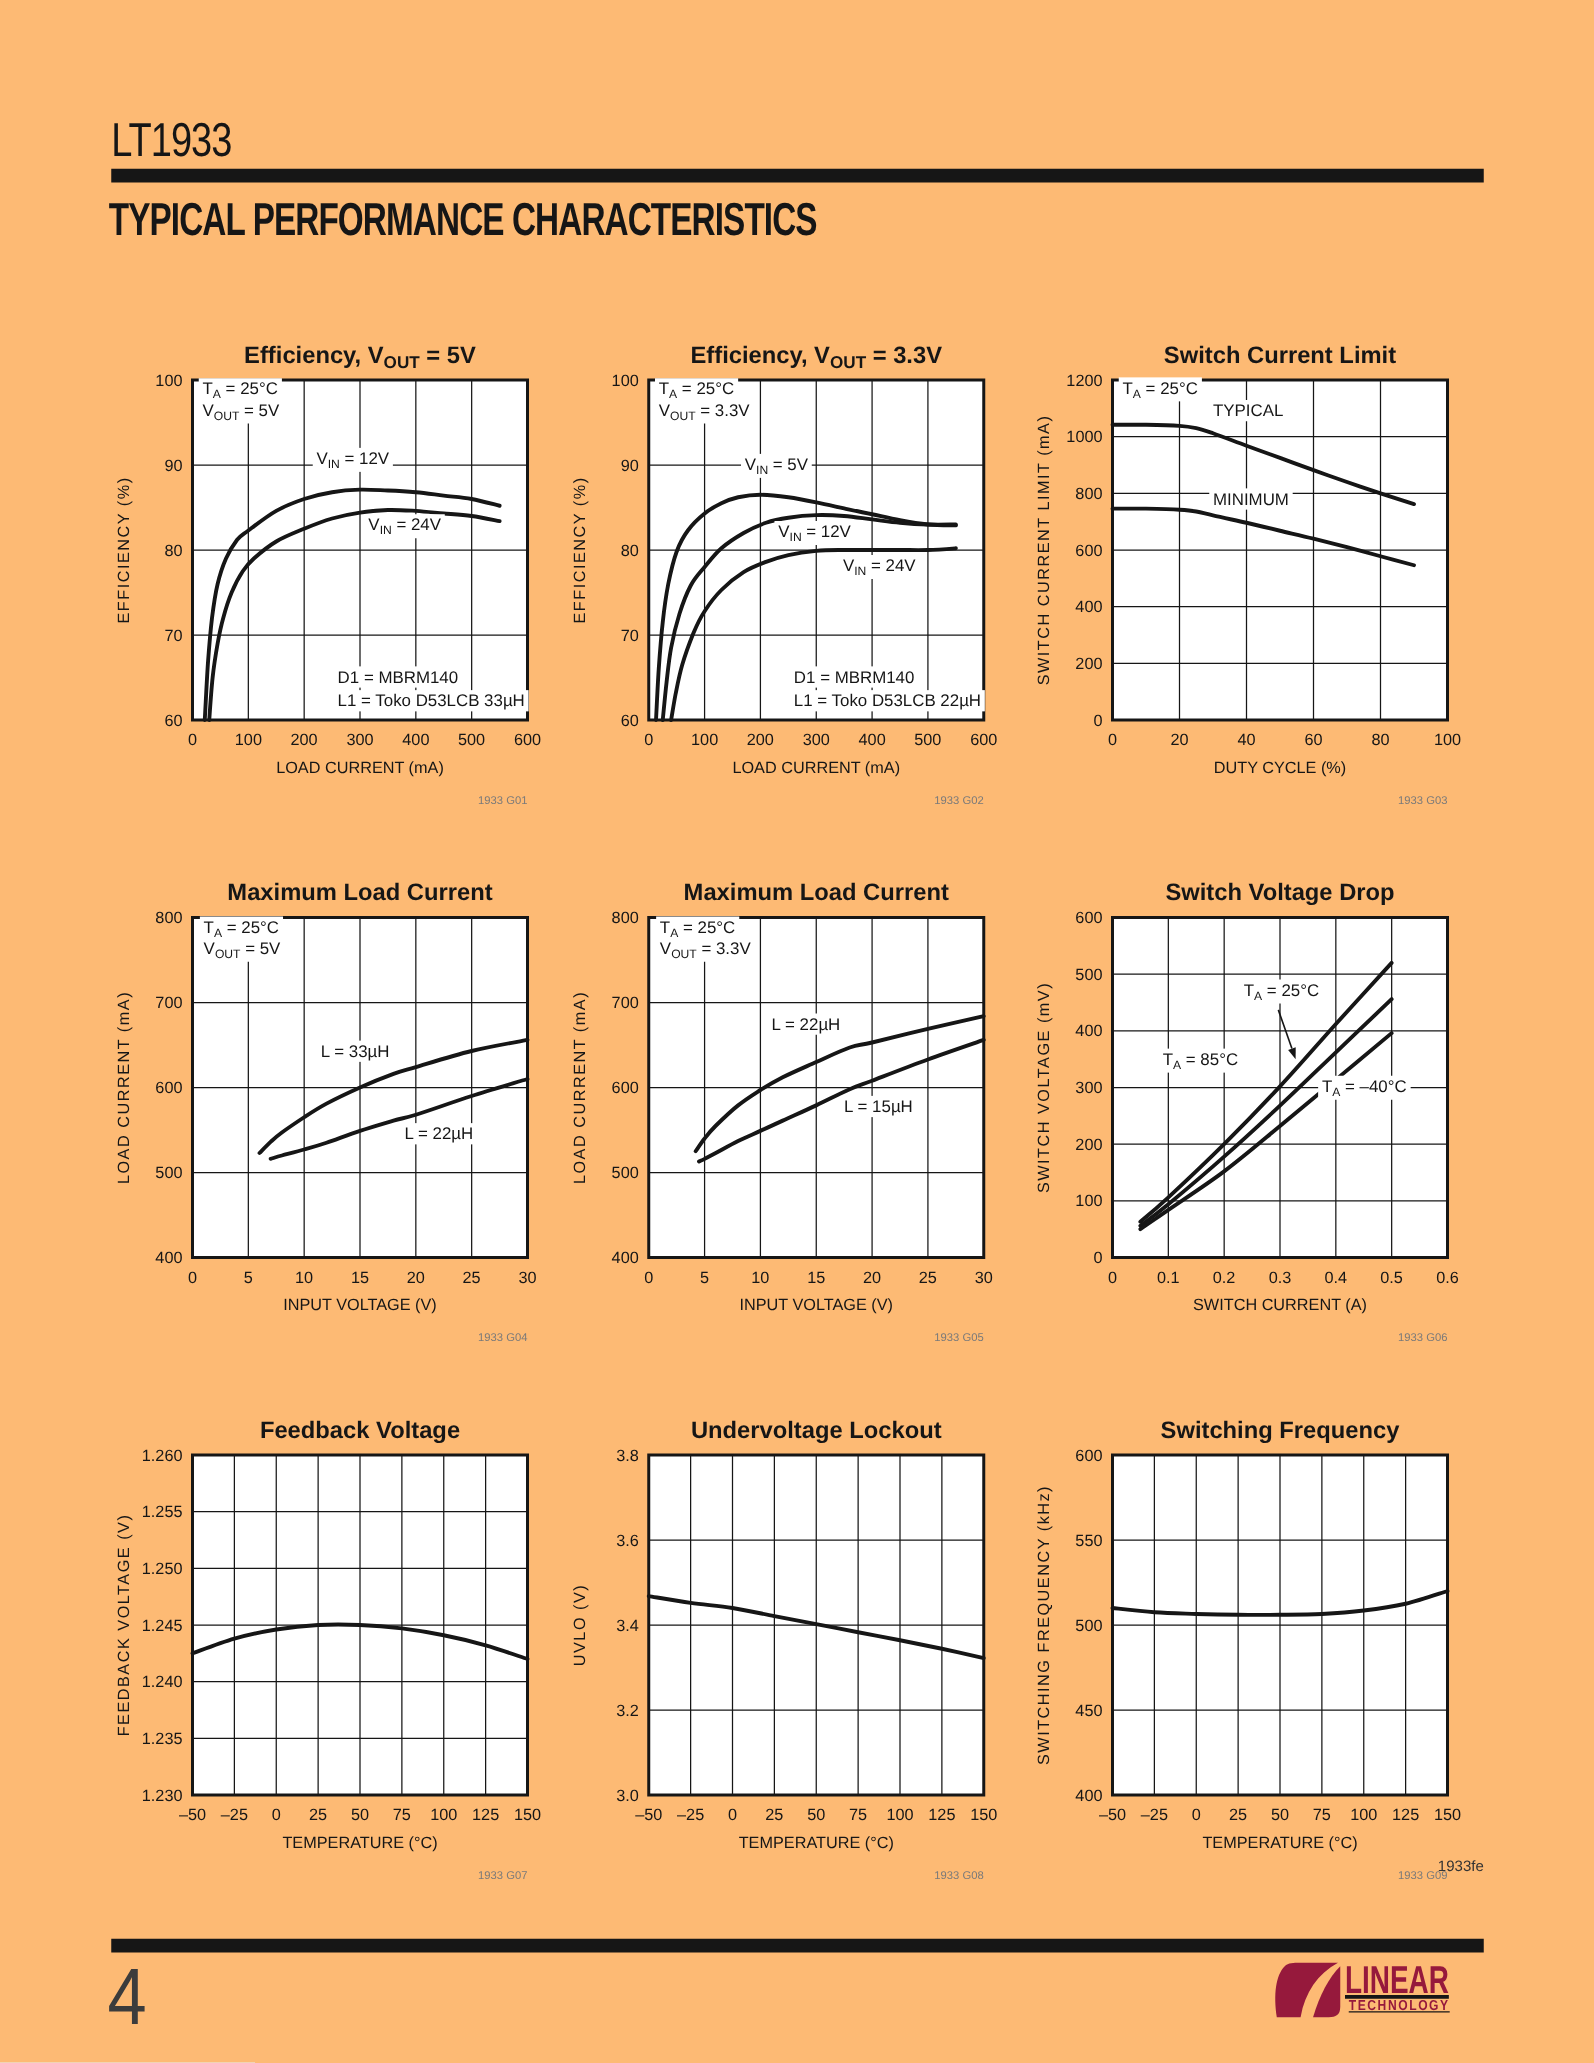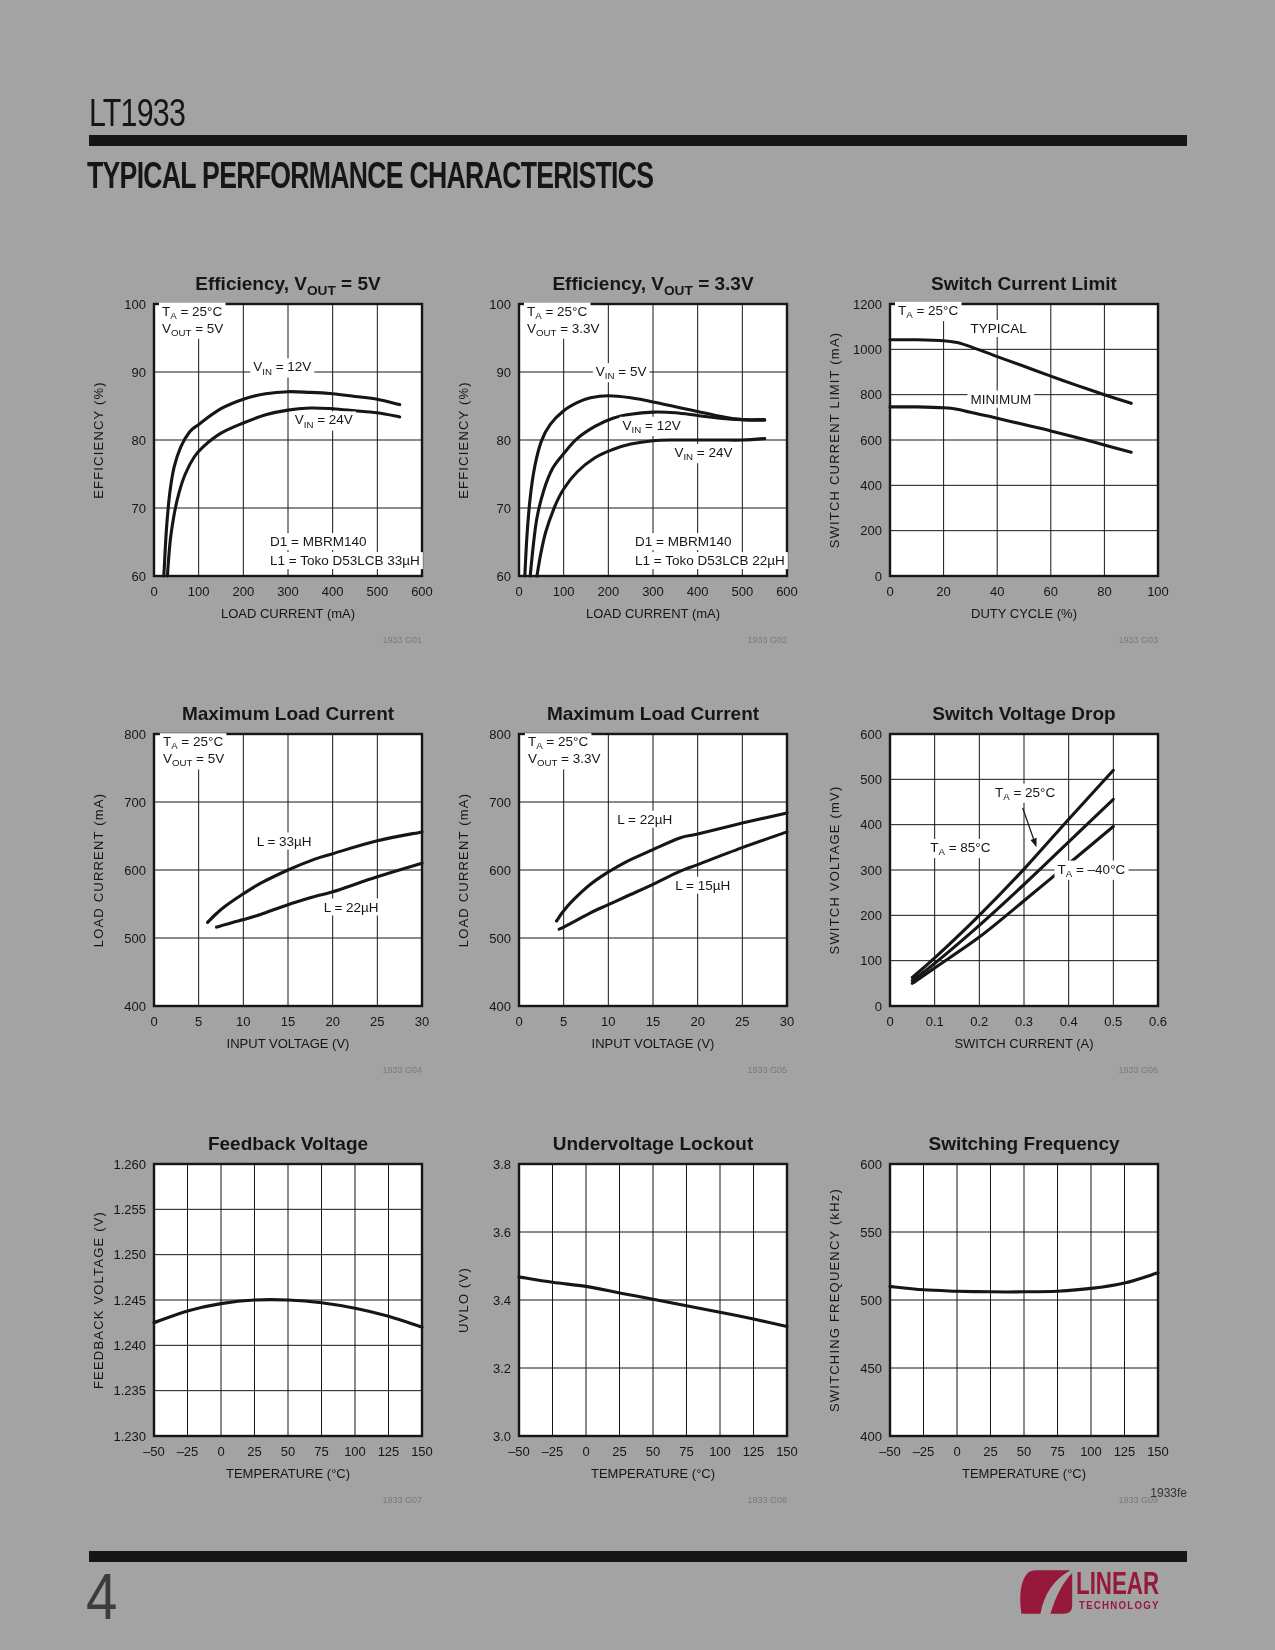--- a/index.html
+++ b/index.html
@@ -1,33 +1,33 @@
 <!DOCTYPE html>
 <html><head>
 <meta charset="utf-8">
 <style>
   html,body{margin:0;padding:0;background:#e8e8e8;}
   body{font-family:"Liberation Sans",sans-serif;color:#161616;}
-  .page{position:relative;width:1275px;height:1650px;margin:0 auto;background:#a3a3a3;overflow:hidden;}
+  .page{position:relative;width:1275px;height:1650px;margin:0 auto;background:#fdba74;overflow:hidden;}
   .part-number{position:absolute;left:89px;top:92px;font-size:38px;font-weight:400;letter-spacing:-1px;
     transform:scaleX(.80);transform-origin:left top;color:#161616;}
   .header-rule{position:absolute;left:89px;top:135px;width:1098px;height:11px;background:#161616;}
   .section-title{position:absolute;left:87px;top:155px;font-size:37px;font-weight:bold;letter-spacing:-1px;
     transform:scaleX(.72);transform-origin:left top;color:#161616;white-space:nowrap;}
   .charts{position:absolute;left:86px;top:268px;display:grid;grid-template-columns:365px 371px 366px;
     grid-auto-rows:400px;row-gap:30px;}
   figure.chart-cell{margin:0;padding:0;width:366px;height:400px;}
   svg text{font-family:"Liberation Sans",sans-serif;}
   .doc-code{position:absolute;top:1486px;right:88px;font-size:12px;color:#333;}
   .footer-rule{position:absolute;left:89px;top:1551px;width:1098px;height:11px;background:#161616;}
   .page-number{position:absolute;left:86px;top:1560px;font-size:64px;font-weight:400;color:#3c3c3c;
     transform:scaleX(.88);transform-origin:left top;}
   .logo{position:absolute;right:84px;top:1568px;display:flex;align-items:flex-start;}
   .logo-mark{flex:0 0 auto;margin-right:2px;}
-  .logo-text{display:flex;flex-direction:column;line-height:1;}
+  .logo-text{display:flex;flex-direction:column;line-height:1;text-decoration:underline;}
   .logo-brand{font-size:31px;font-weight:bold;letter-spacing:0;transform:scaleX(.72);transform-origin:left top;}
   .logo-sub{font-size:11.5px;font-weight:bold;letter-spacing:1.5px;transform:scaleX(.84);transform-origin:left top;margin-top:1px;margin-left:3px;}
 </style>
 </head>
 <body>
 
 <div class="page">
 
   <div class="part-number">LT1933</div>
   <div class="header-rule"></div>

